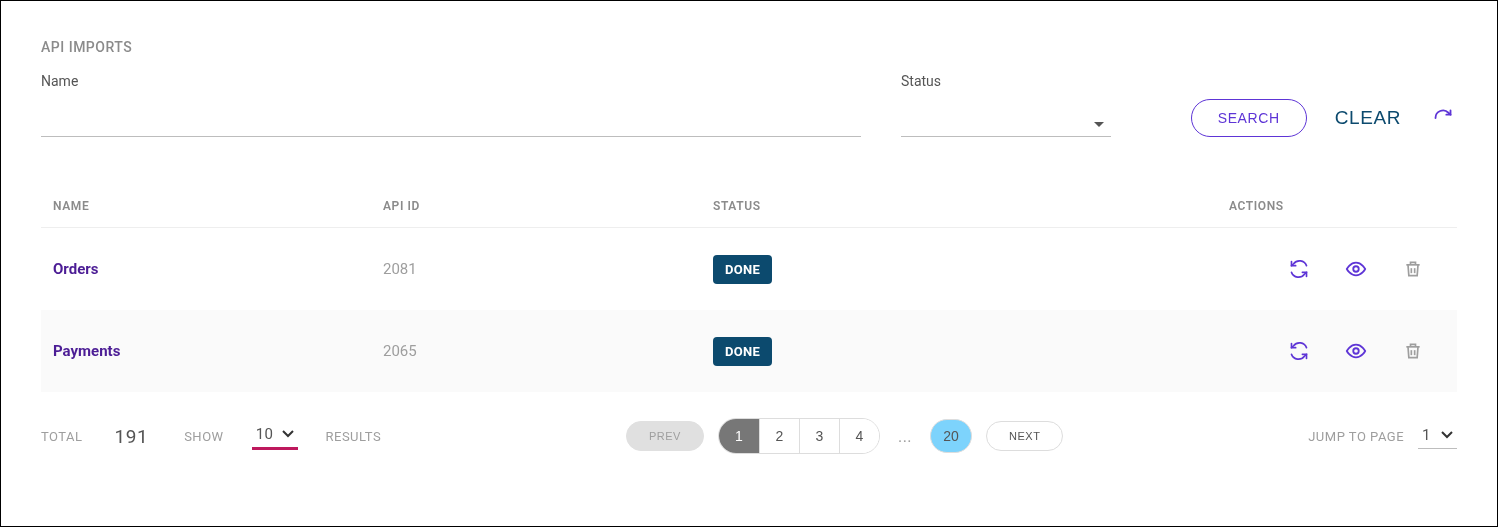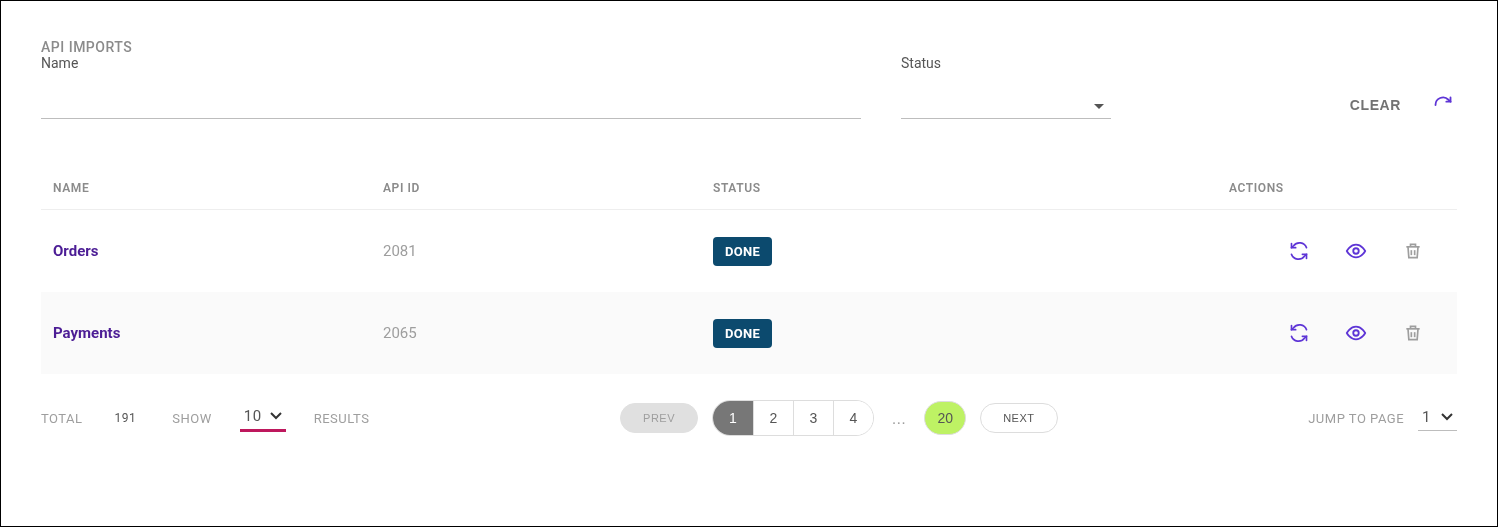--- a/index.html
+++ b/index.html
@@ -1,19 +1,19 @@
 <!DOCTYPE html>
 <html><head>
 <meta charset="utf-8">
 <style>
   * { box-sizing: border-box; margin: 0; padding: 0; }
   html, body { font-family: -apple-system, BlinkMacSystemFont, "Segoe UI", Roboto, Helvetica, Arial, sans-serif; }
   body { width: 1498px; height: 527px; border: 1px solid #000; background: #fff; padding: 38px 40px 30px 40px; color: #424242; }
 
-  .section-title { font-size: 14px; font-weight: 500; color: #8b8b8b; letter-spacing: 0.5px; }
+  .section-title { font-size: 14px; font-weight: 500; color: #8b8b8b; letter-spacing: 0.5px; margin-bottom: 18px; }
 
   
   .filters { display: flex; align-items: flex-end; gap: 40px; }
   .field { display: flex; flex-direction: column; }
   .field-label { font-size: 14px; color: #555; margin-bottom: 18px; }
   .text-input {
     border: none; border-bottom: 1px solid #bdbdbd; background: transparent;
     font-size: 15px; padding: 6px 2px; outline: none; width: 820px; height: 30px;
   }
   .select-wrap { position: relative; width: 210px; }
@@ -24,22 +24,22 @@
   .select-caret {
     position: absolute; right: 6px; bottom: 8px; pointer-events: none;
   }
   .filter-actions { display: flex; align-items: center; gap: 28px; margin-left: auto; }
   .btn-outline {
     border: 1px solid #5e35d6; color: #5e35d6; background: #fff;
     border-radius: 999px; padding: 10px 26px; font-size: 14px; font-weight: 500;
     letter-spacing: 0.6px; cursor: pointer;
   }
   .btn-text {
-    border: none; background: transparent; color: #737373;
-    font-size: 14px; font-weight: 700; letter-spacing: 0.6px; cursor: pointer;
+    border: none; background: transparent; color: #0c4a6e;
+    font-size: 19px; font-weight: 400; letter-spacing: 0.6px; cursor: pointer;
   }
   .icon-btn { border: none; background: transparent; cursor: pointer; padding: 4px; color: #5e35d6; display:flex; align-items:center; }
   .icon-btn.muted { color: #9e9e9e; }
 
   
   .table { width: 100%; margin-top: 48px; border-collapse: collapse; }
   .table thead th {
     text-align: left; font-size: 12px; font-weight: 600; color: #8b8b8b;
     letter-spacing: 0.6px; padding: 14px 12px; border-bottom: 1px solid #eee;
   }
@@ -49,36 +49,36 @@
   .col-name { font-weight: 700; color: #4c1d95; }
   .col-api  { color: #9e9e9e; }
   .badge {
     display: inline-block; background: #0c4a6e; color: #fff; font-weight: 700;
     font-size: 13px; padding: 7px 12px; border-radius: 4px; letter-spacing: 0.3px;
   }
   .row-actions { display: flex; justify-content: flex-end; gap: 28px; align-items: center; padding-right: 18px; }
 
   
   .footer { display: flex; align-items: center; margin-top: 26px; gap: 28px; font-size: 13px; color: #9e9e9e; letter-spacing: 0.5px; }
-  .footer .total-num { font-size: 12px; color: #555; margin-left: 4px; text-align: center; }
+  .footer .total-num { font-size: 19px; color: #555; margin-left: 4px; text-align: center; }
   .footer .show-select { display: inline-flex; align-items: center; gap: 8px; border-bottom: 3px solid #be185d; padding: 2px 4px 4px; color:#555; font-size:15px; cursor:pointer; }
   .pager { display: flex; align-items: center; gap: 14px; margin: 0 auto; }
   .pill-btn {
     border: 1px solid #ddd; background: #fff; color: #555; border-radius: 999px;
     padding: 8px 22px; font-size: 11px; letter-spacing: 0.5px; cursor: pointer;
   }
   .pill-btn[disabled] { background: #e0e0e0; border-color: #e0e0e0; color: #9e9e9e; cursor: default; }
   .page-group { display: flex; border: 1px solid #ddd; border-radius: 999px; overflow: hidden; }
   .page-btn {
     border: none; background: #fff; color: #555; width: 40px; height: 34px;
     font-size: 14px; cursor: pointer; border-left: 1px solid #ddd;
   }
   .page-btn:first-child { border-left: none; }
   .page-btn.active { background: #777; color: #fff; }
-  .page-single { border: 1px solid #ddd; border-radius: 999px; width: 42px; height: 34px; background:#bef264; color:#555; font-size:14px; cursor:pointer; }
+  .page-single { border: 1px solid #ddd; border-radius: 999px; width: 42px; height: 34px; background:#7dd3fc; color:#555; font-size:14px; cursor:pointer; }
   .ellipsis { color: #9e9e9e; font-size: 16px; padding: 0 4px; }
   .jump { display: flex; align-items: center; gap: 14px; }
   .jump-select { display:inline-flex; align-items:center; gap:10px; border-bottom:1px solid #bdbdbd; padding:2px 4px 4px; color:#555; font-size:15px; cursor:pointer; }
 
   svg { display: block; }
 </style>
 </head>
 <body>
 
 <div class="section-title">API IMPORTS</div>
@@ -95,20 +95,21 @@
       <input class="select-input" type="text" readonly="" value="" style="">
       <span class="select-caret">
         <svg width="12" height="8" viewBox="0 0 12 8">
             <path d="M1 1 L6 6 L11 1 Z" fill="#555"></path>
           </svg>
       </span>
     </div>
   </div>
 
   <div class="filter-actions">
+    <button class="btn-outline">SEARCH</button>
     <button class="btn-text">CLEAR</button>
     <button class="icon-btn">
       <span>
         <svg width="20" height="20" viewBox="0 0 24 24" fill="none" stroke="#5e35d6" stroke-width="2.2" stroke-linecap="round">
           <path d="M3 12a9 9 0 0 1 15.5-6.3L21 8"></path>
           <path d="M21 3v5h-5"></path>
         </svg>
       </span>
     </button>
   </div>

